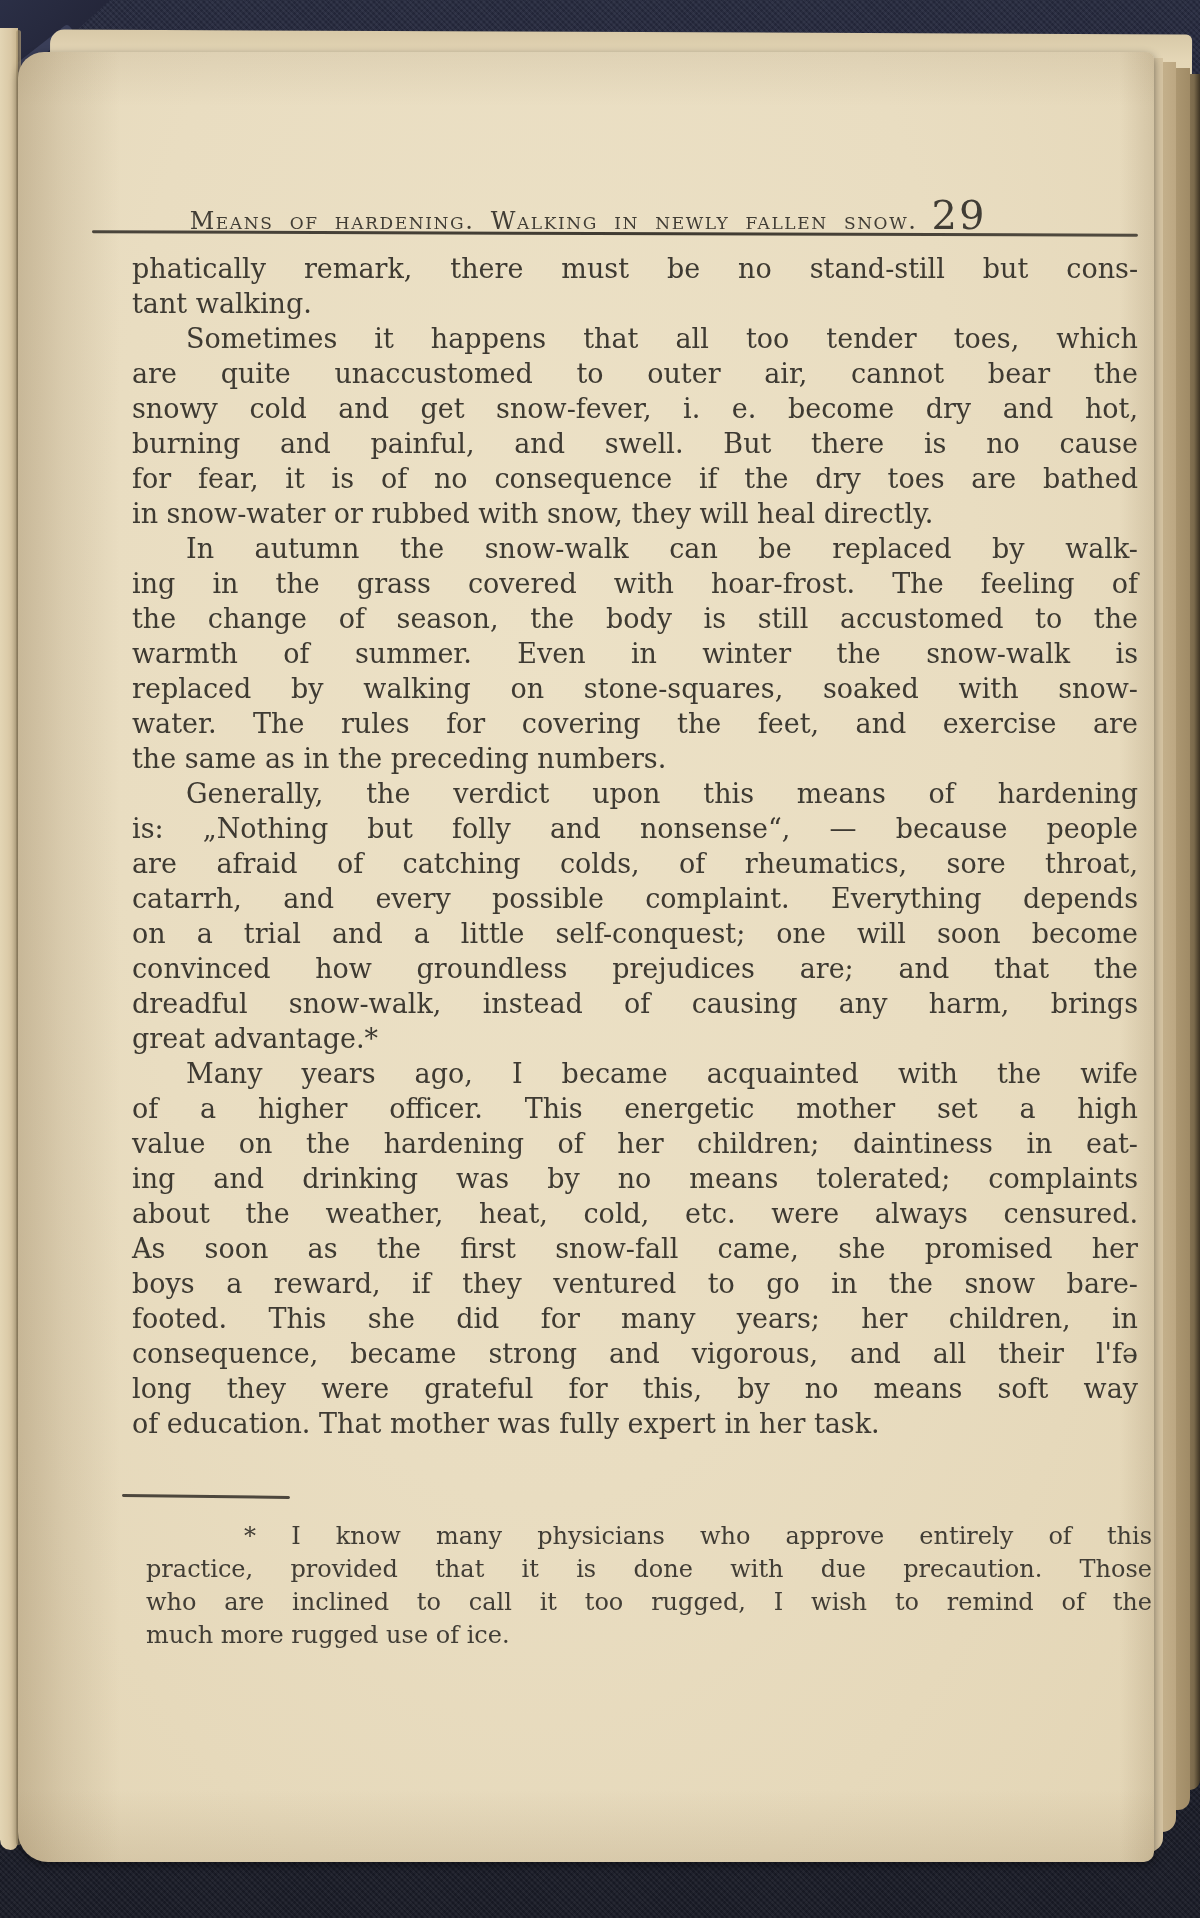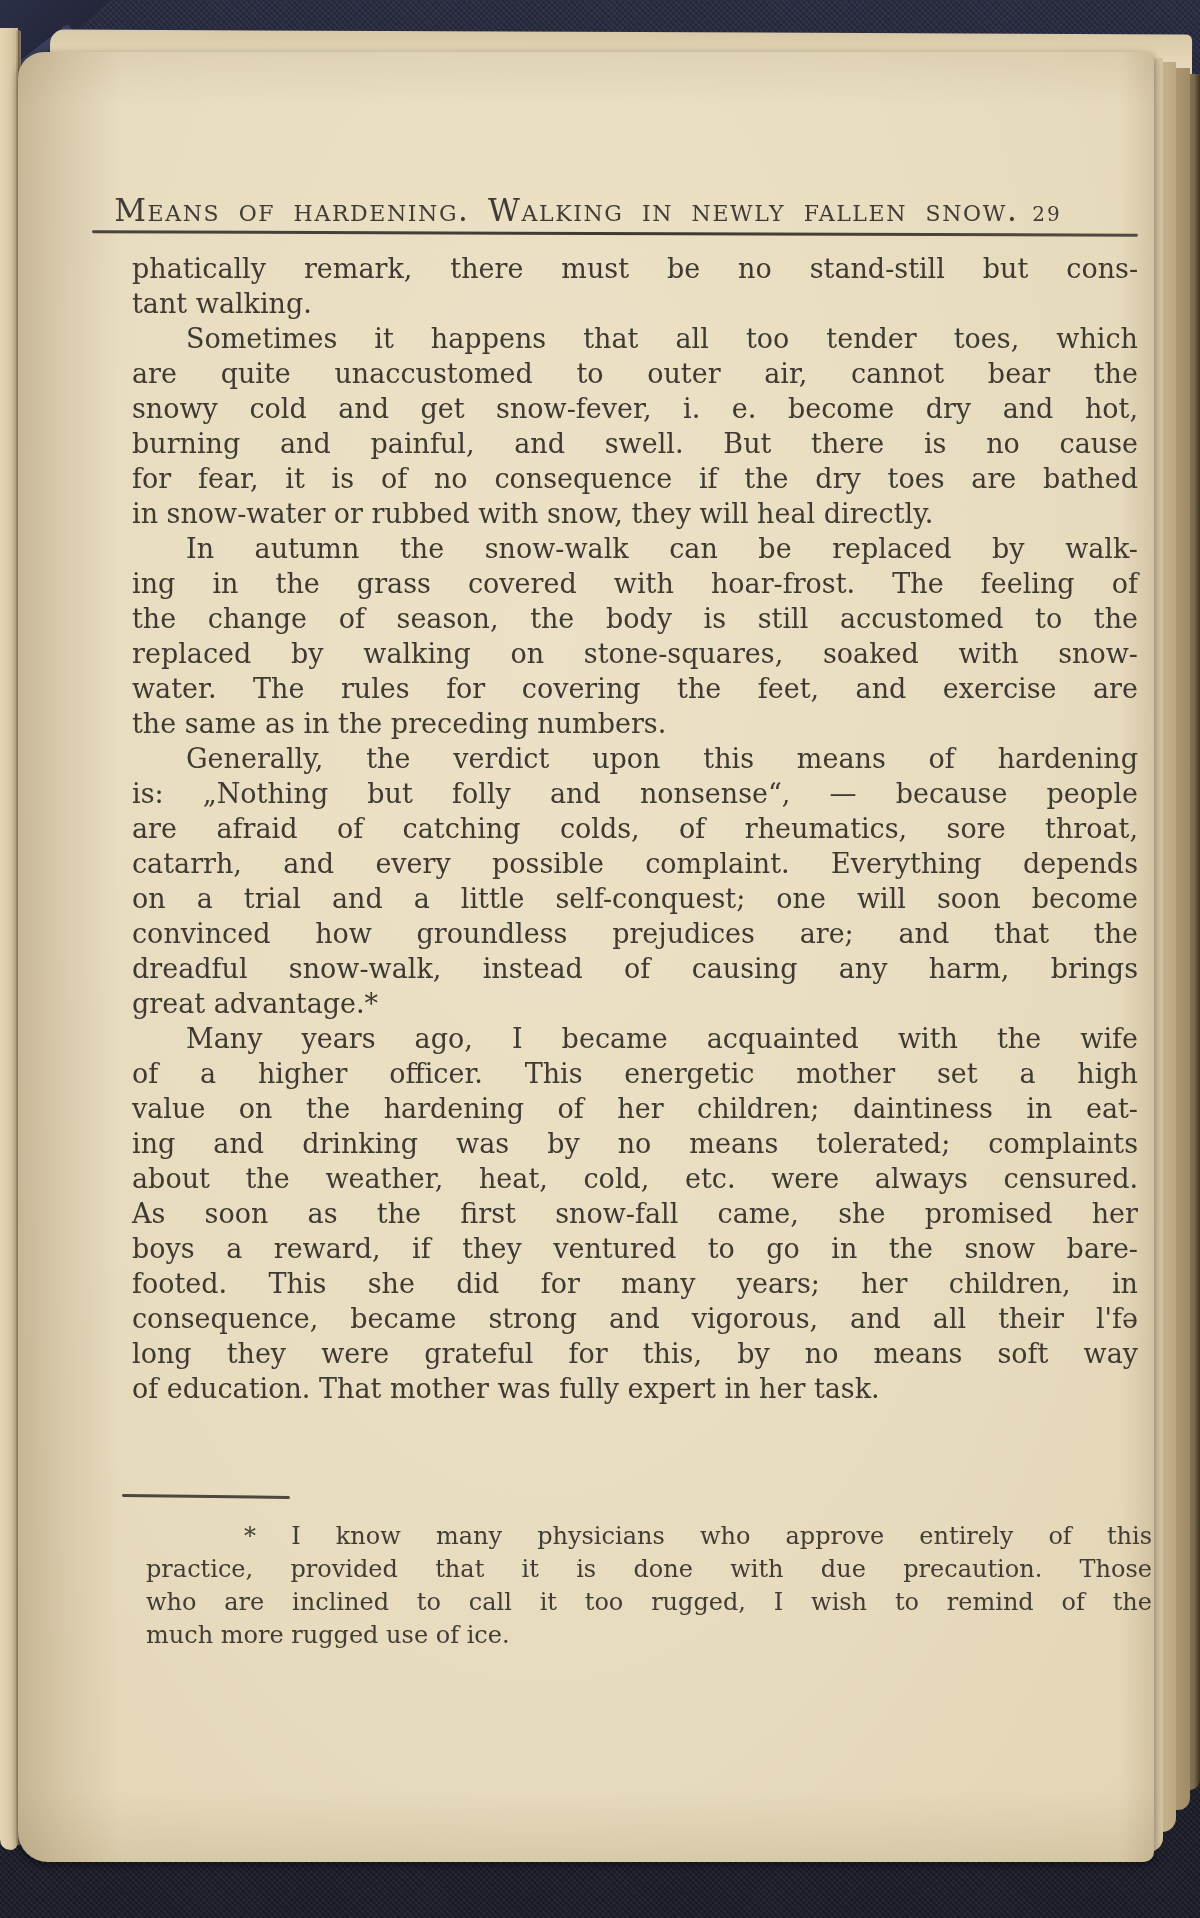--- a/index.html
+++ b/index.html
@@ -64,26 +64,26 @@
       radial-gradient(ellipse at 46% 32%, #ece1c6 0%, #e9ddc1 50%, #e3d5b5 100%);
     box-shadow:0 3px 8px rgba(0,0,0,0.45);
   }
   .ink{color:#3e3a32;}
   
   .running-header{
     position:absolute;top:140px;left:70px;width:1000px;
     text-align:center;white-space:nowrap;
   }
   .header-title{
-    font-variant:small-caps;font-size:31px;letter-spacing:1.6px;word-spacing:7px;
+    font-variant:small-caps;font-size:24px;letter-spacing:1.6px;word-spacing:7px;
     color:#413d35;
     text-align:right;
   }
   .header-pagenum{
-    font-size:20px;color:#413d35;margin-left:14px;letter-spacing:2px;
+    font-size:40px;color:#413d35;margin-left:14px;letter-spacing:2px;
   }
   .header-rule{
     position:absolute;top:180px;left:74px;width:1046px;height:3px;
     background:linear-gradient(90deg,#4a453c 0%,#3f3a31 55%,#514b40 100%);
     transform:rotate(0.18deg);border-radius:2px;
   }
   
   .body-text{
     position:absolute;top:199px;left:94px;width:1026px;
     font-size:27px;line-height:35px;color:#3e3a32;
@@ -141,20 +141,21 @@
         <div class="line">are quite unaccustomed to outer air, cannot bear the</div>
         <div class="line">snowy cold and get snow-fever, i. e. become dry and hot,</div>
         <div class="line">burning and painful, and swell. But there is no cause</div>
         <div class="line">for fear, it is of no consequence if the dry toes are bathed</div>
         <div class="line last">in snow-water or rubbed with snow, they will heal directly.</div>
       </div>
       <div>
         <div class="line first-indent">In autumn the snow-walk can be replaced by walk-</div>
         <div class="line">ing in the grass covered with hoar-frost. The feeling of</div>
         <div class="line">the change of season, the body is still accustomed to the</div>
+        <div class="line">warmth of summer. Even in winter the snow-walk is</div>
         <div class="line">replaced by walking on stone-squares, soaked with snow-</div>
         <div class="line">water. The rules for covering the feet, and exercise are</div>
         <div class="line last">the same as in the preceding numbers.</div>
       </div>
       <div>
         <div class="line first-indent">Generally, the verdict upon this means of hardening</div>
         <div class="line">is: „Nothing but folly and nonsense“, — because people</div>
         <div class="line">are afraid of catching colds, of rheumatics, sore throat,</div>
         <div class="line">catarrh, and every possible complaint. Everything depends</div>
         <div class="line">on a trial and a little self-conquest; one will soon become</div>

